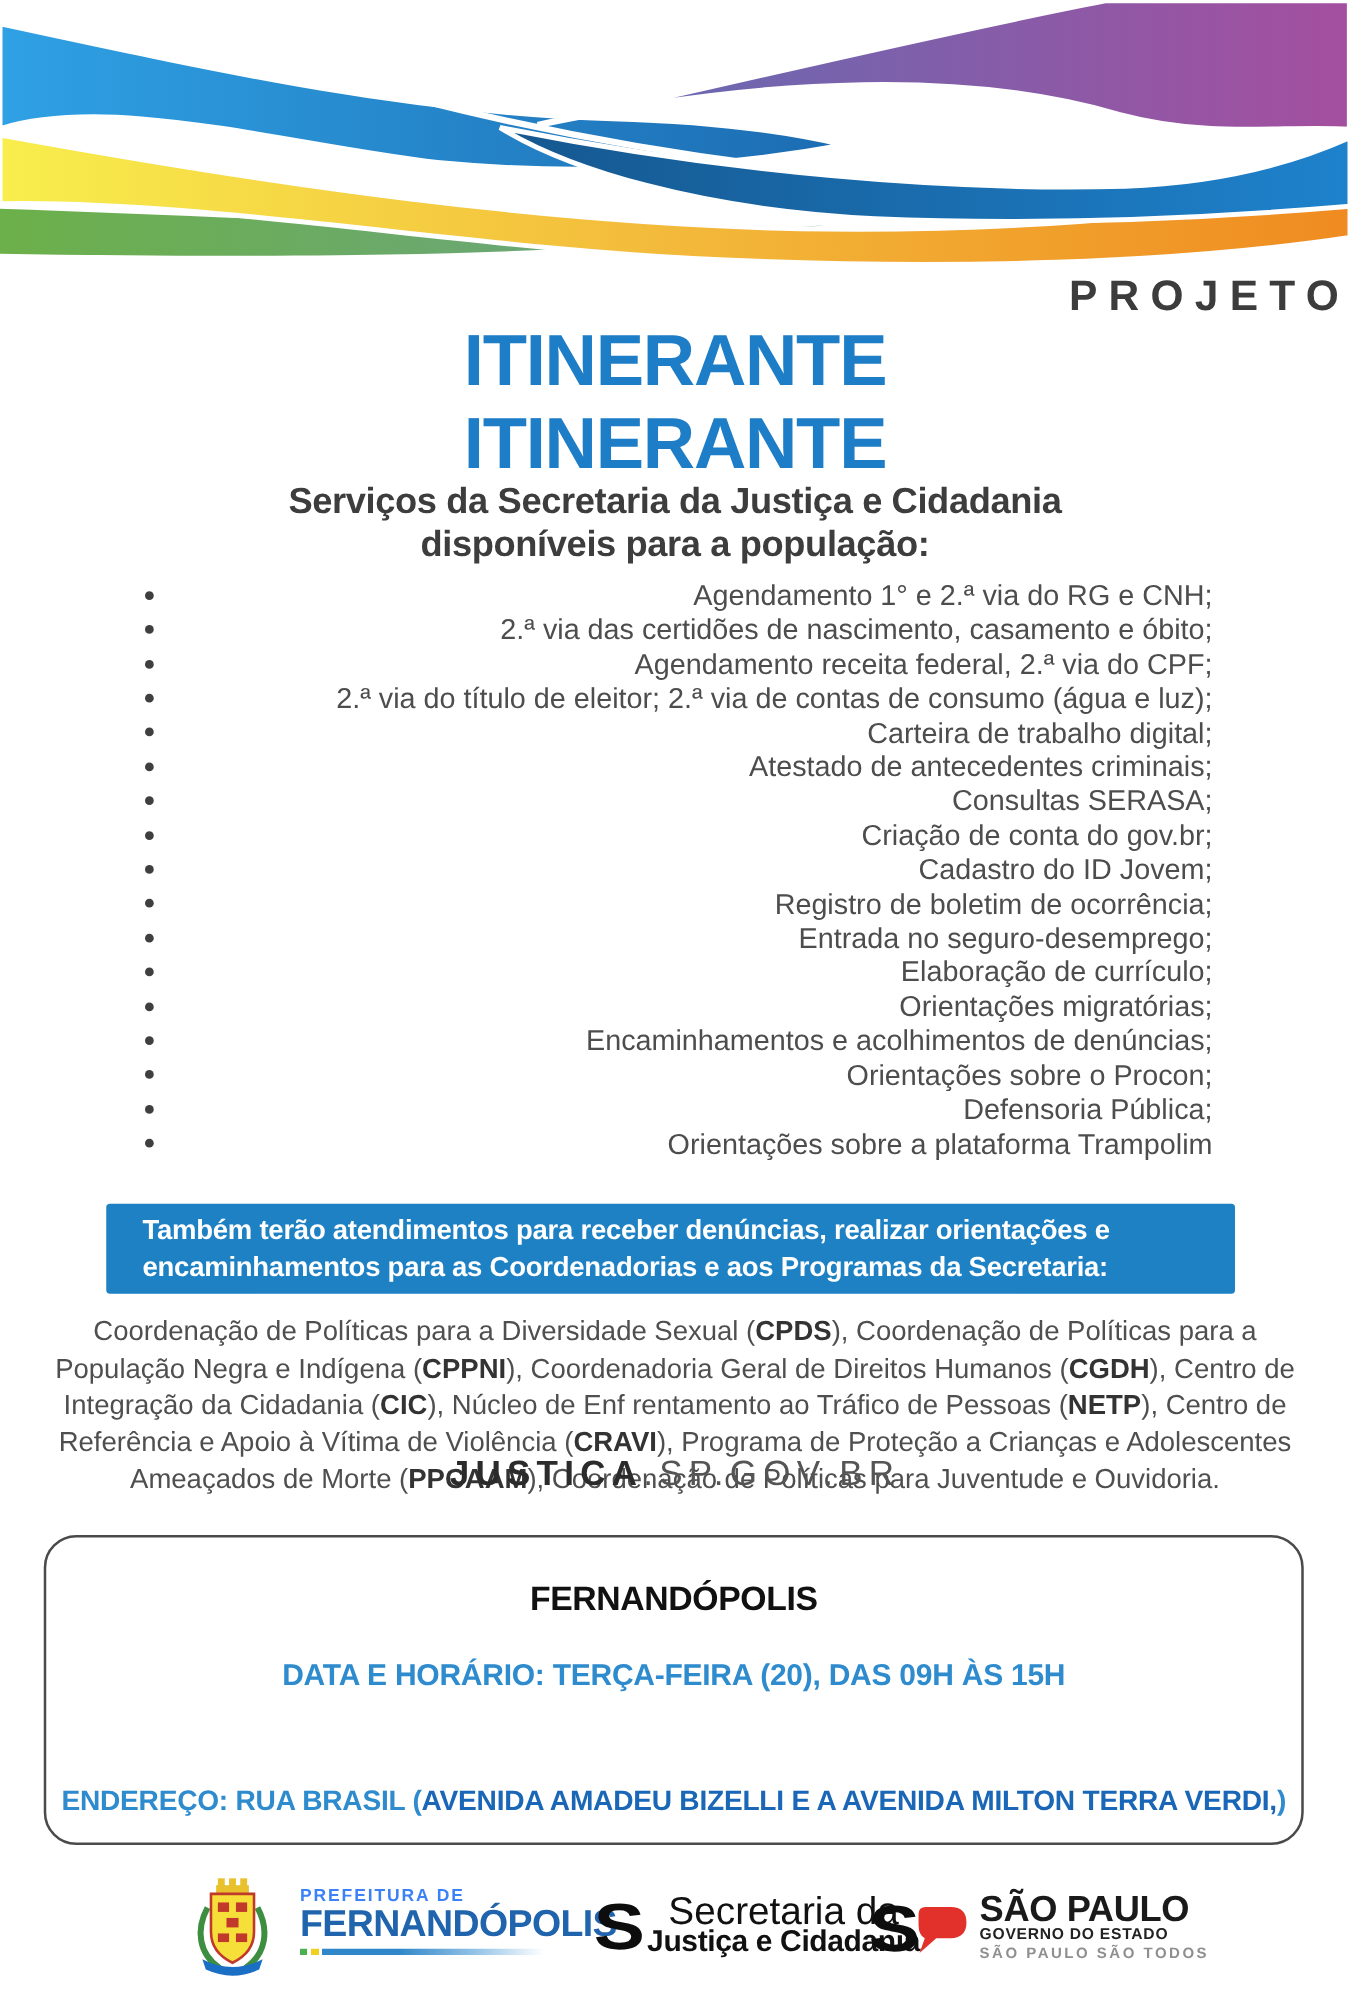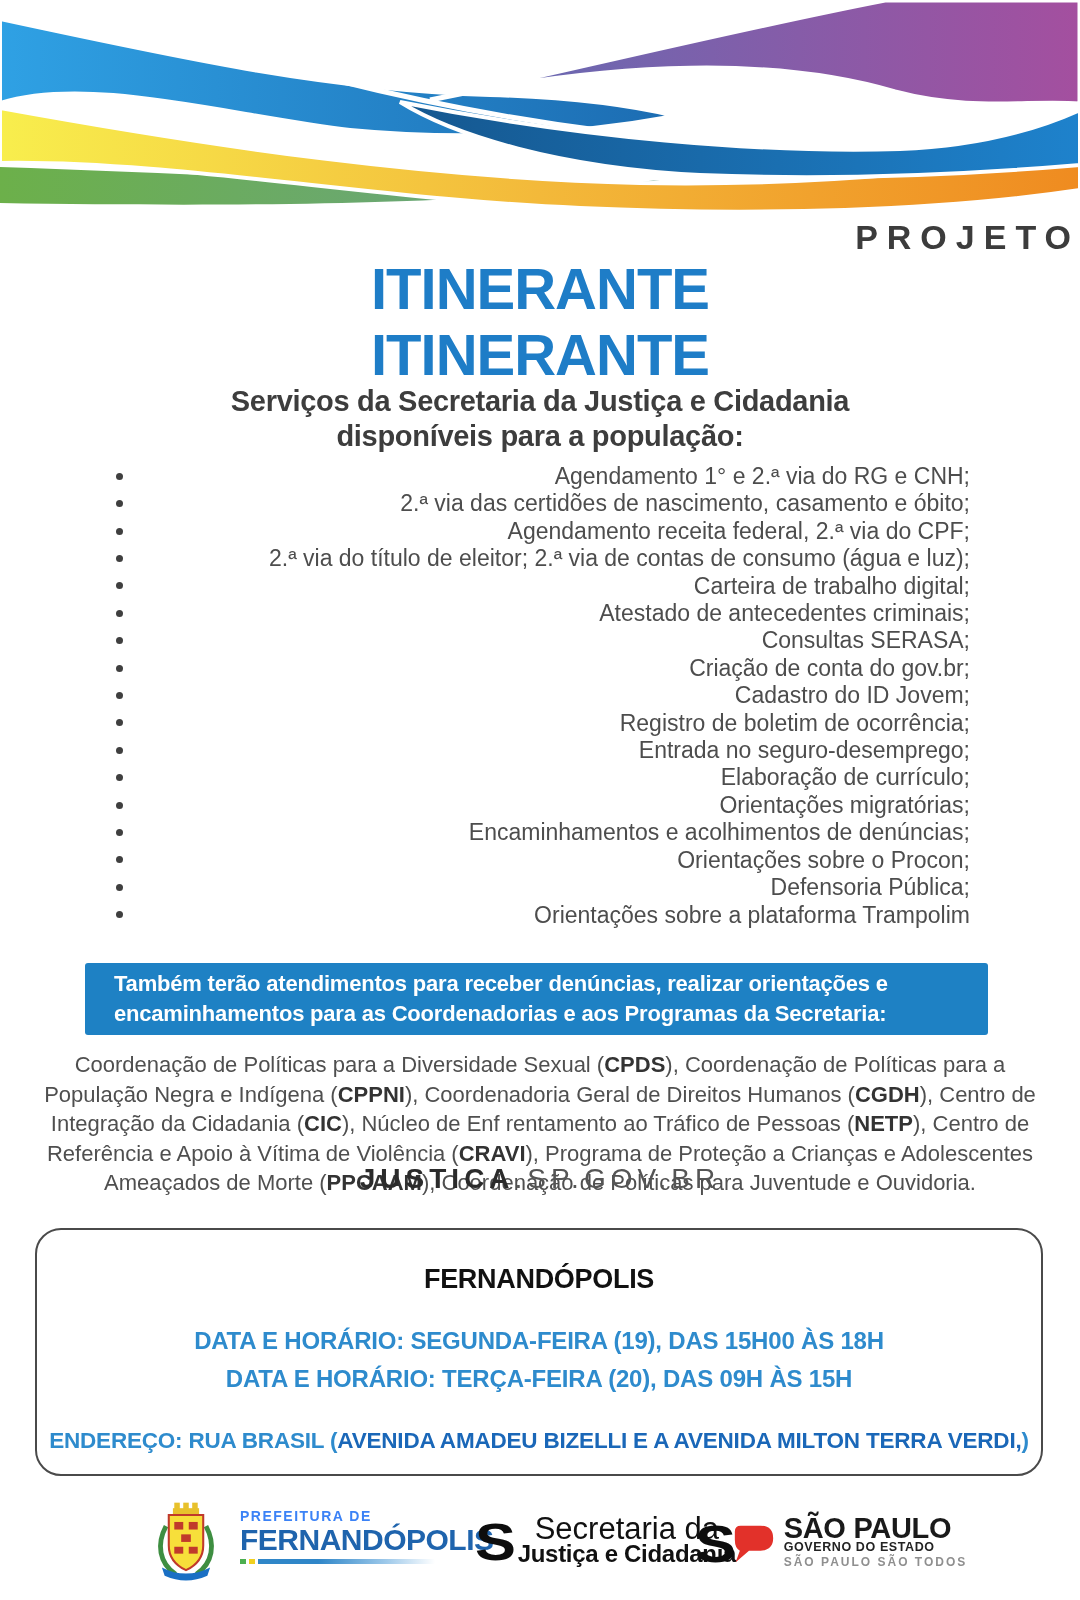--- a/index.html
+++ b/index.html
@@ -228,21 +228,20 @@
   <span class="seg">Coordenação de Políticas para a Diversidade Sexual (</span><span class="seg seg-bold">CPDS</span><span class="seg">), Coordenação de Políticas para a População Negra e Indígena (</span><span class="seg seg-bold">CPPNI</span><span class="seg">), Coordenadoria Geral de Direitos Humanos (</span><span class="seg seg-bold">CGDH</span><span class="seg">), Centro de Integração da Cidadania (</span><span class="seg seg-bold">CIC</span><span class="seg">), Núcleo de Enf rentamento ao Tráfico de Pessoas (</span><span class="seg seg-bold">NETP</span><span class="seg">), Centro de Referência e Apoio à Vítima de Violência (</span><span class="seg seg-bold">CRAVI</span><span class="seg">), Programa de Proteção a Crianças e Adolescentes Ameaçados de Morte (</span><span class="seg seg-bold">PPCAAM</span><span class="seg">), Coordenação de Políticas para Juventude e Ouvidoria.</span></p>
 
   <div class="website">
     <span class="site-bold">JUSTICA</span><span>.SP.GOV.BR</span>
   </div>
 
   <div class="event-box">
     <div class="event-city">FERNANDÓPOLIS</div>
     <div class="event-schedule">
 
-    <div class="schedule-line">DATA E HORÁRIO: SEGUNDA-FEIRA (19), DAS 15H00 ÀS 18H</div>
         <div class="schedule-line">DATA E HORÁRIO: TERÇA-FEIRA (20), DAS 09H ÀS 15H</div>
       </div>
     <div class="event-address">
       <span>ENDEREÇO: RUA BRASIL </span><span>(</span><span class="addr-dark">AVENIDA AMADEU BIZELLI E A AVENIDA MILTON TERRA VERDI</span><span class="addr-dark">,</span><span>)</span>
     </div>
   </div>
 
   <div class="footer">
 
     <div class="pref-group">

